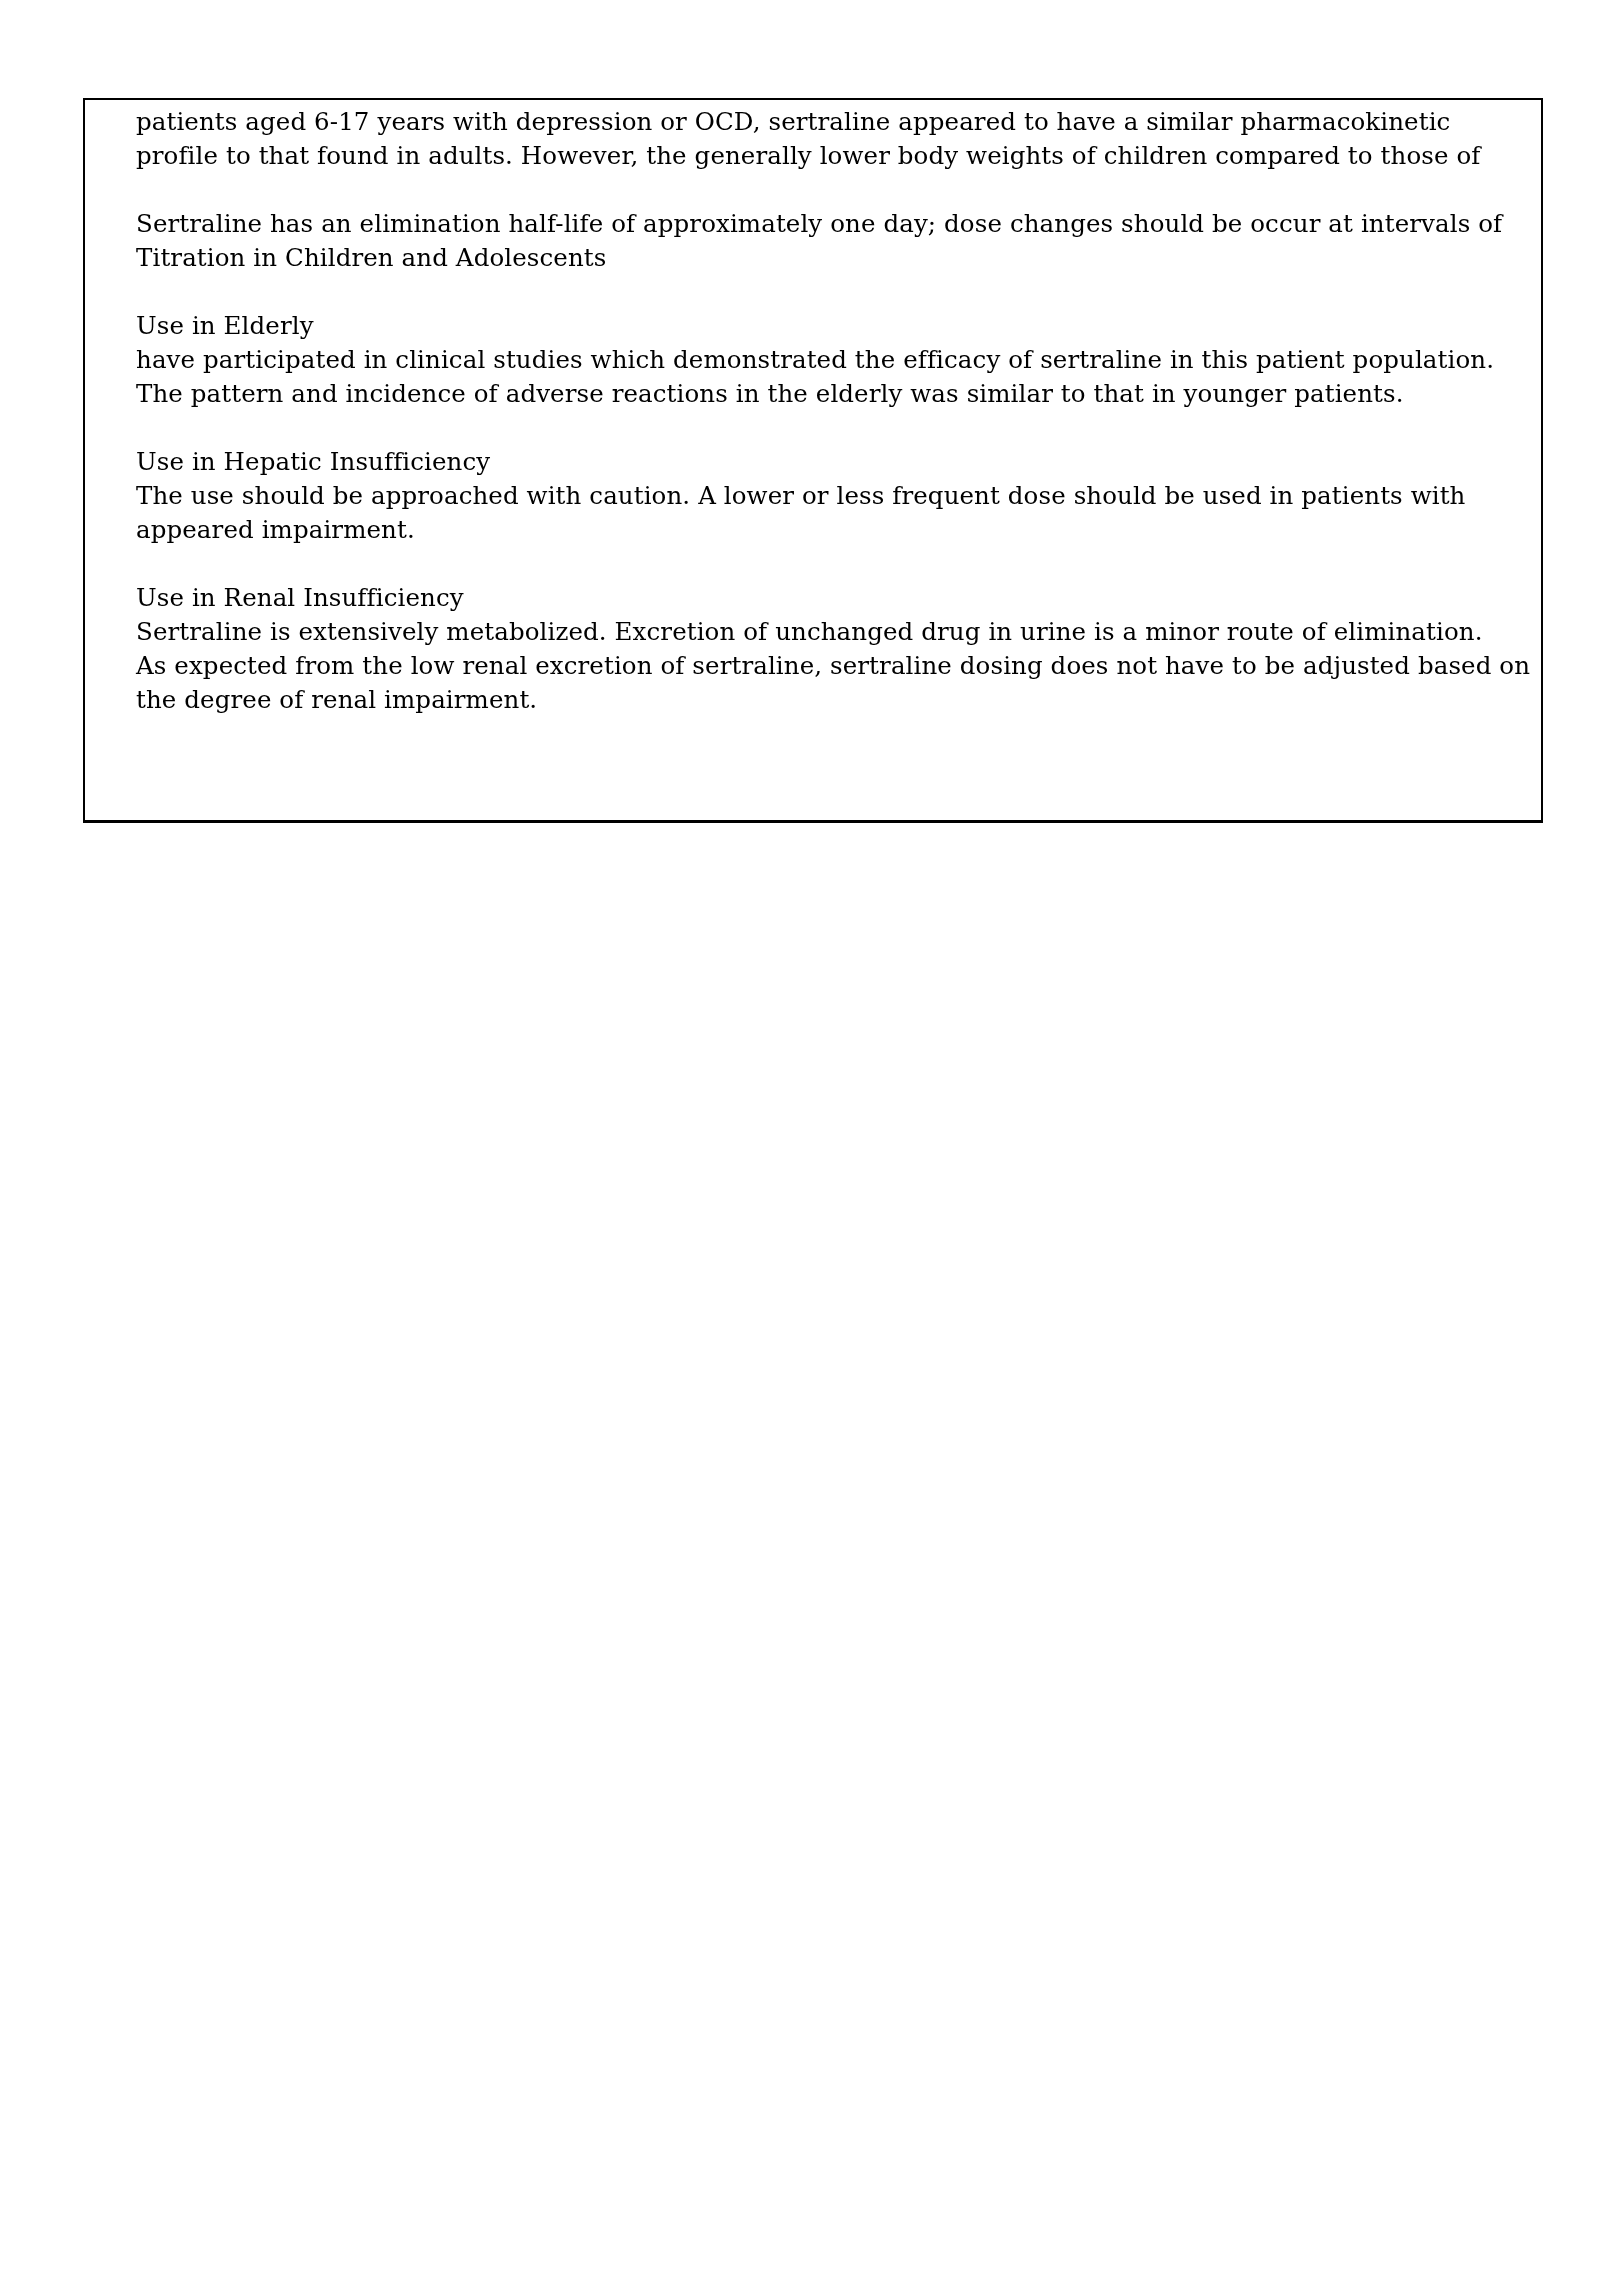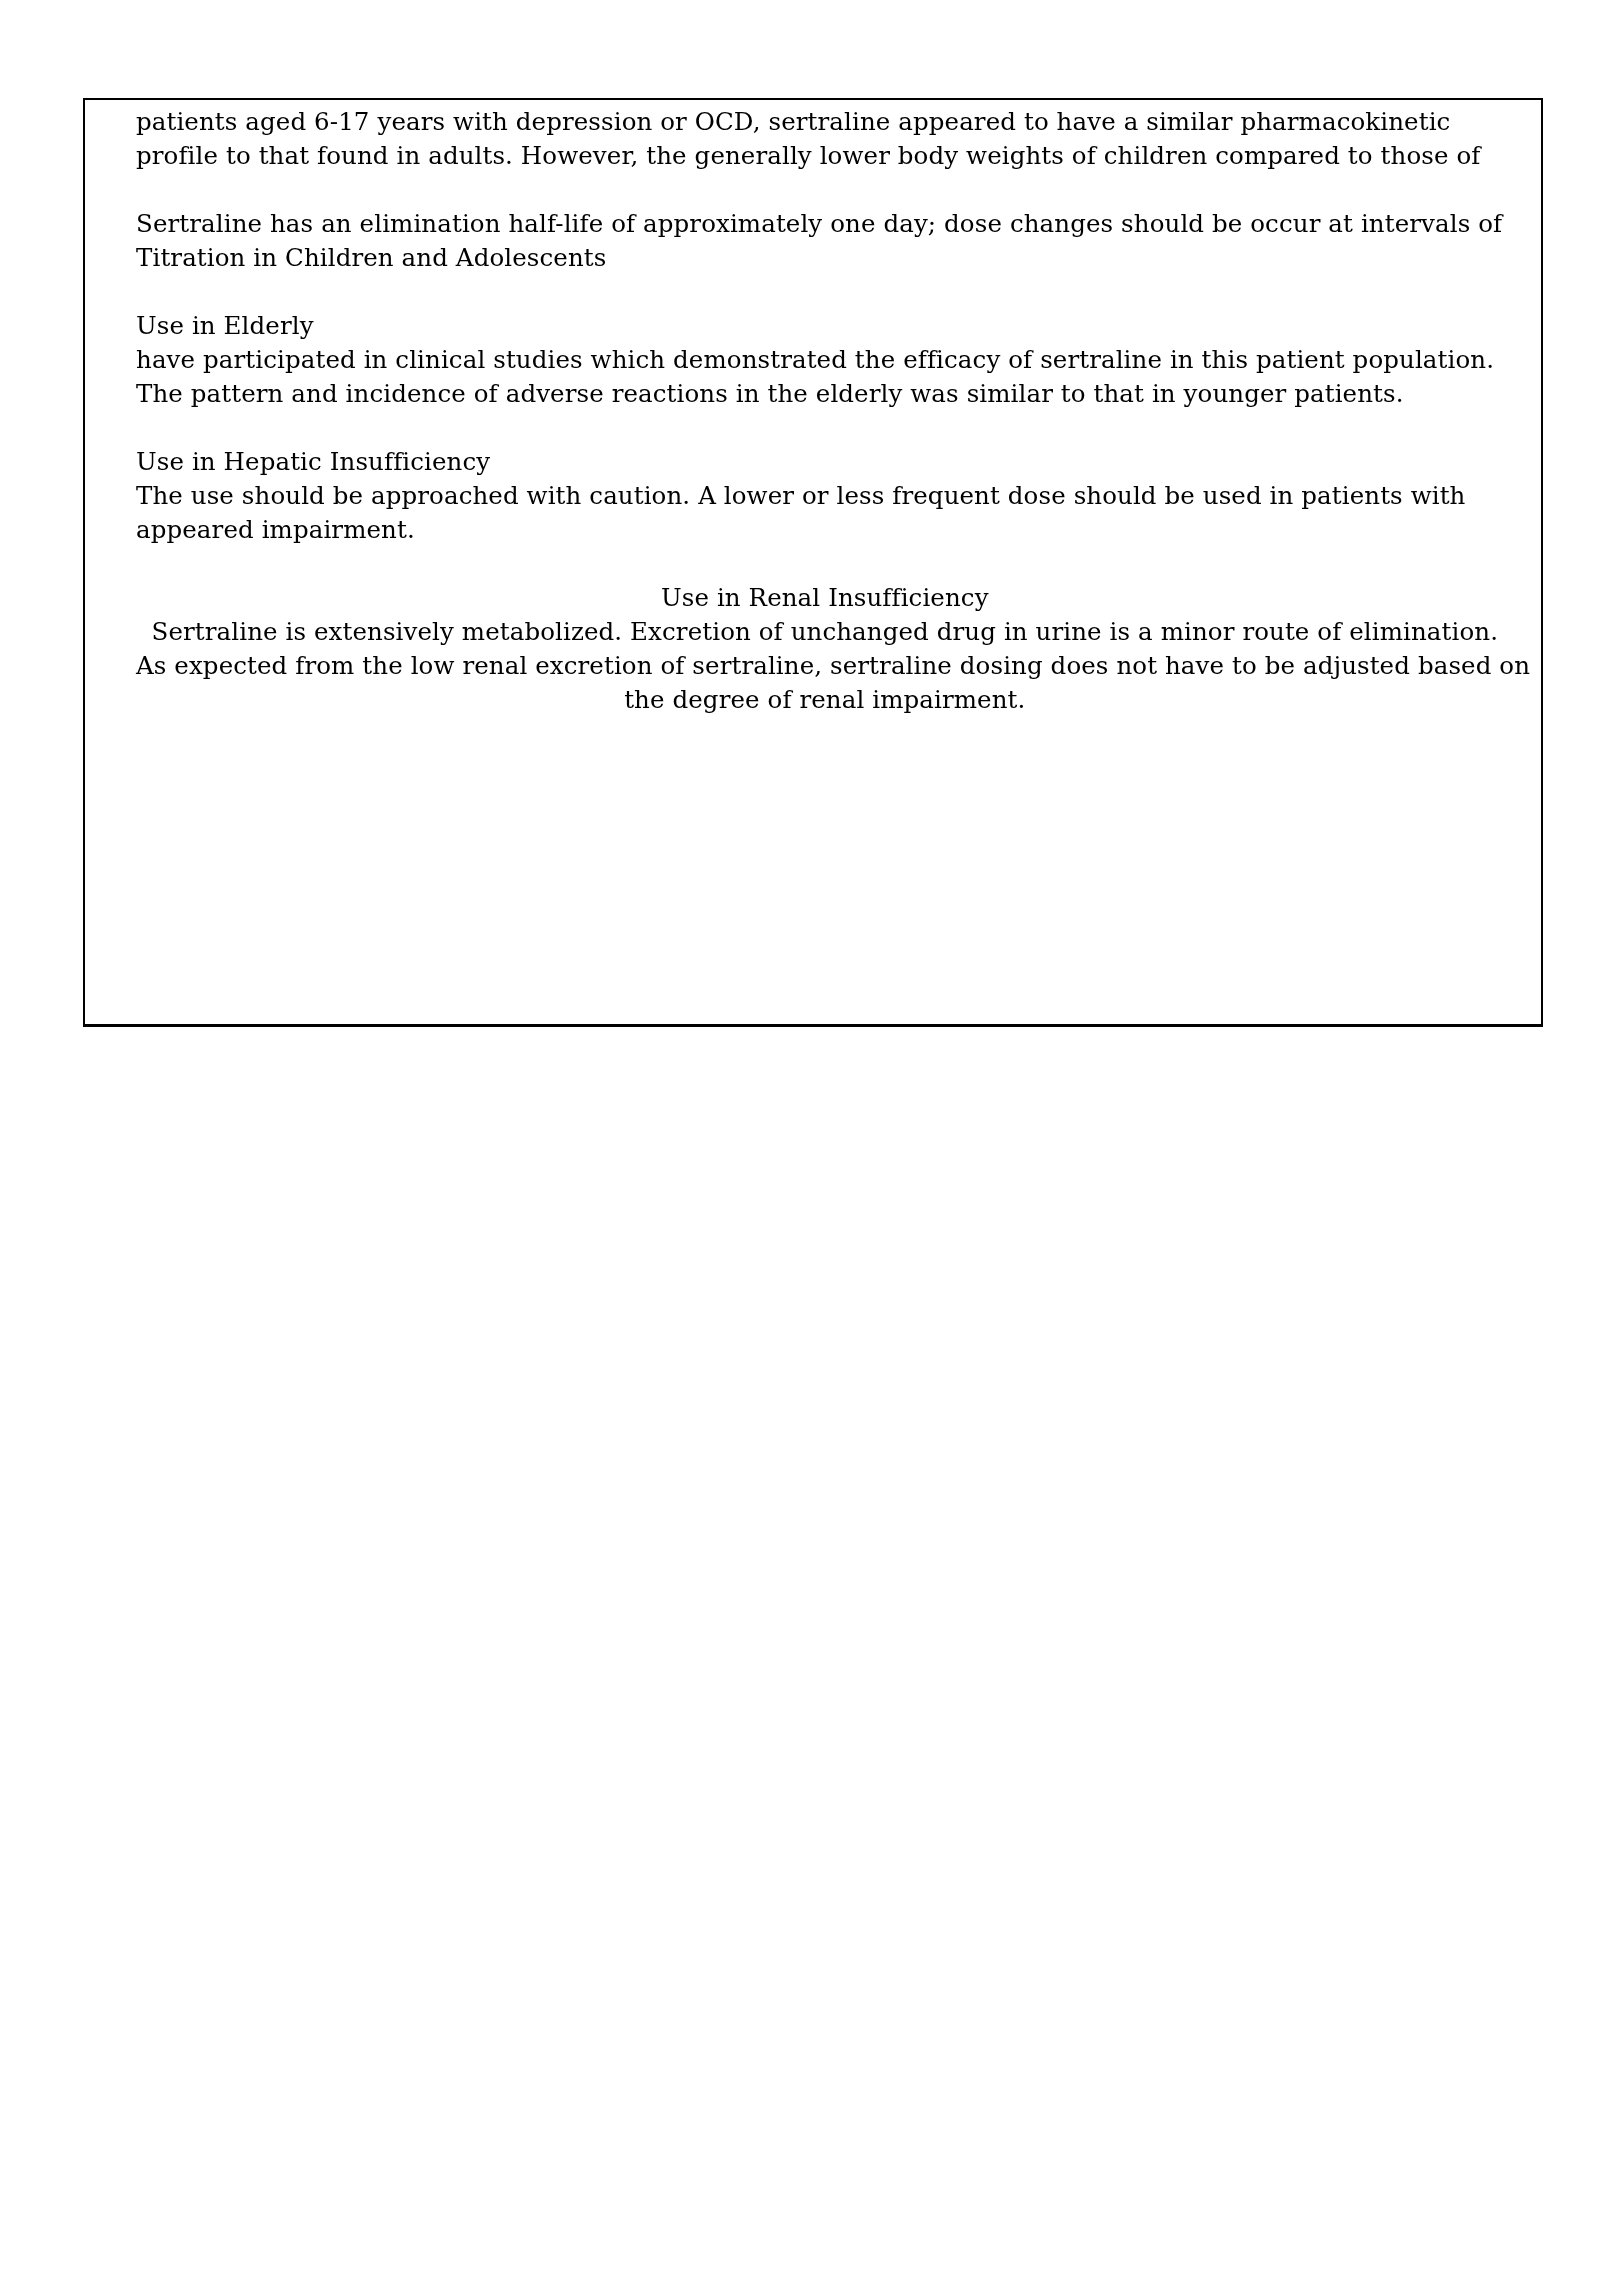--- a/index.html
+++ b/index.html
@@ -8,31 +8,31 @@
     height: 2293px;
     background: #ffffff;
     position: relative;
     font-family: "DejaVu Serif", serif;
   }
   .textbox {
     position: absolute;
     left: 83px;
     top: 98px;
     width: 1460px;
-    height: 929px;
+    height: 725px;
     box-sizing: border-box;
     border: 2.9px solid #000000;
     border-bottom-width: 3.9px;
     padding: 4.9px 27.4px 0 51px;
     color: #000000;
     background: #ffffff;
     overflow: hidden;
   }
   .para { margin: 0 0 34px 0; padding: 0; }
-  .para:last-child { margin-bottom: 0; text-align: center; }
+  .para:last-child { margin-bottom: 0; }
   .line {
     display: block;
     white-space: nowrap;
     font-size: 24.5px;
     line-height: 34px;
     letter-spacing: 0.1px;
   }
 </style>
 </head>
 <body>

